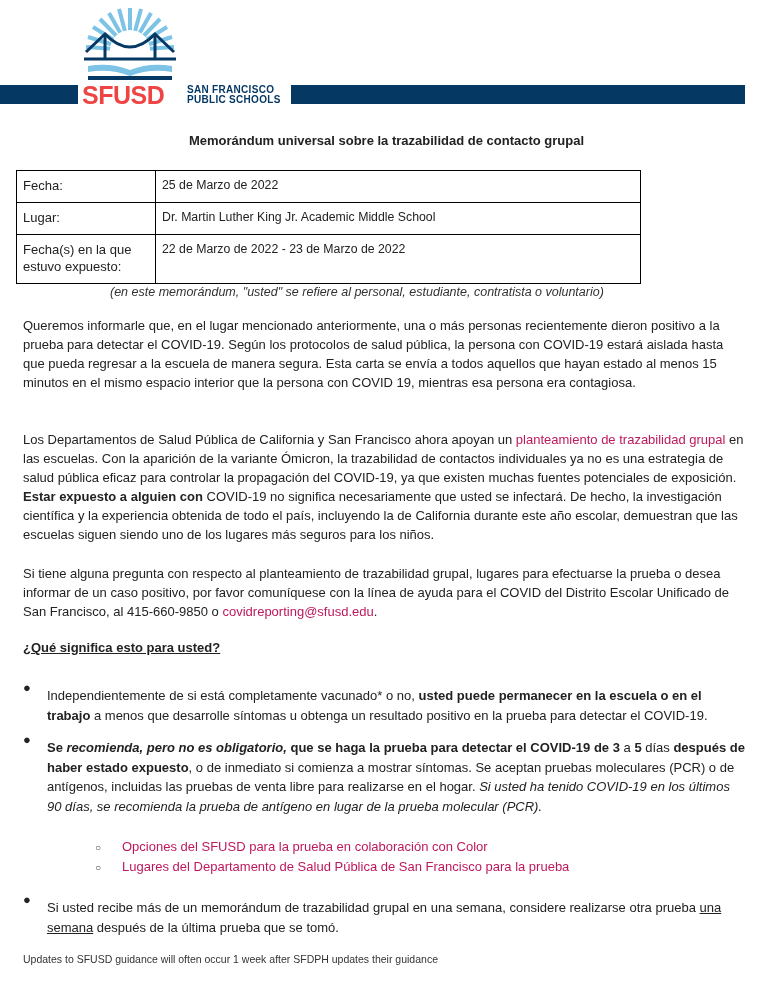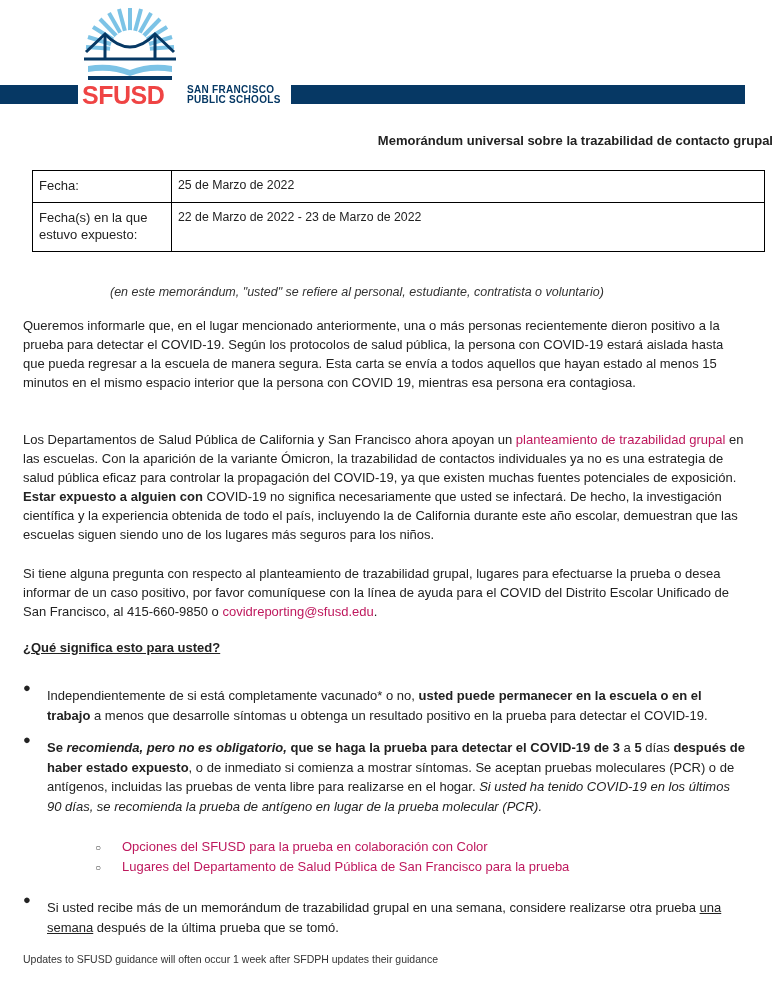--- a/index.html
+++ b/index.html
@@ -6,23 +6,23 @@
   html, body { width: 773px; height: 1001px; background: #ffffff; overflow: hidden; }
   body { font-family: "Liberation Sans", sans-serif; color: #222222; position: relative; }
 
   .header { position: absolute; left: 0; top: 0; width: 773px; height: 110px; }
   .band-left { position: absolute; left: 0; top: 85px; width: 78px; height: 19px; background: #063864; }
   .band-right { position: absolute; left: 291px; top: 85px; width: 454px; height: 19px; background: #063864; }
   .logo-mark { position: absolute; left: 80px; top: 4px; width: 100px; height: 78px; }
   .logo-text { position: absolute; left: 82px; top: 82px; font-weight: bold; font-size: 25px; color: #ef4444; letter-spacing: -0.5px; line-height: 26px; }
   .logo-sub { position: absolute; left: 187px; top: 85px; font-weight: bold; font-size: 10px; line-height: 10px; color: #063864; letter-spacing: 0.3px; }
 
-  .title { position: absolute; left: 0; width: 773px; top: 133px; text-align: right; font-weight: bold; font-size: 13px; color: #222; }
+  .title { position: absolute; left: 0; width: 773px; top: 133px; text-align: center; font-weight: bold; font-size: 13px; color: #222; }
 
-  table.info { position: absolute; left: 32px; top: 170px; width: 733px; border-collapse: collapse; font-size: 12.3px; border-radius: 21px; }
+  table.info { position: absolute; left: 16px; top: 170px; width: 625px; border-collapse: collapse; font-size: 12.3px; border-radius: 21px; }
   table.info td { border: 1px solid #000; padding: 6px 6px; vertical-align: top; line-height: 17px; }
   table.info td.lab { width: 139px; font-size: 13px; }
   .note { position: absolute; left: 0; width: 773px; padding-left: 110px; top: 285px; font-style: italic; font-size: 12.5px; color: #333; }
 
   .para { position: absolute; left: 23px; width: 722px; font-size: 13px; line-height: 19px; color: #222; }
   a.lnk { color: #be185d; }
   .u { text-decoration: underline; }
   .heading { position: absolute; left: 23px; top: 640px; font-weight: bold; font-size: 13px; text-decoration: underline; }
 
   .bullet { position: absolute; left: 23px; width: 722px; font-size: 13px; line-height: 19.5px; }
@@ -73,20 +73,24 @@
 </div>
 
 <div class="title">Memorándum universal sobre la trazabilidad de contacto grupal</div>
 
 <table class="info">
   <tbody>
       <tr style="height:32px;">
     <td class="lab">Fecha:</td>
     <td>25 de Marzo de 2022</td>
   </tr>
+  <tr style="height:32px;">
+    <td class="lab">Lugar:</td>
+    <td>Dr. Martin Luther King Jr. Academic Middle School</td>
+  </tr>
   <tr style="height:49px;margin-top:12px;">
     <td class="lab">Fecha(s) en la que estuvo expuesto:</td>
     <td>22 de Marzo de 2022 - 23 de Marzo de 2022</td>
   </tr>
 </tbody>
   </table>
 
 <div class="note">(en este memorándum, "usted" se refiere al personal, estudiante, contratista o voluntario)</div>
 
 <p class="para" style="top:316px;">Queremos informarle que, en el lugar mencionado anteriormente, una o más personas   recientemente dieron positivo a la prueba para detectar el COVID-19. Según los protocolos de salud pública, la persona con COVID-19 estará aislada hasta que pueda regresar a la escuela de manera segura. Esta carta se envía a todos aquellos que hayan estado al menos 15 minutos en el mismo espacio interior que la persona con COVID 19, mientras esa persona era contagiosa.</p>

